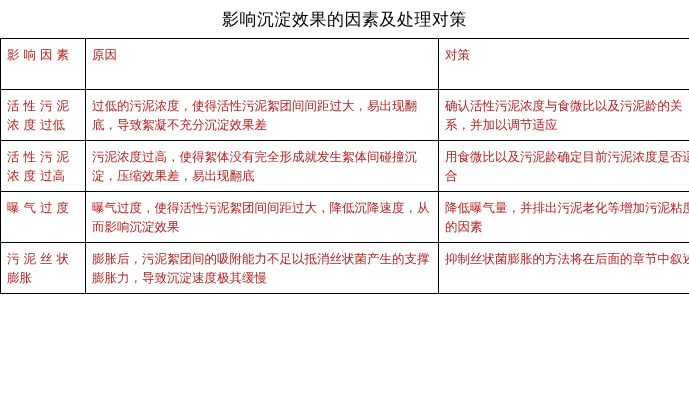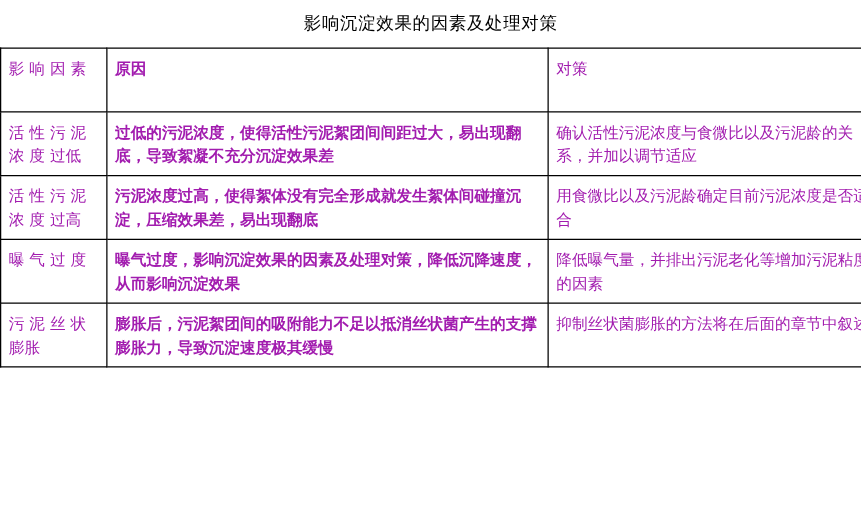--- a/index.html
+++ b/index.html
@@ -15,49 +15,48 @@
     overflow: hidden;
   }
   .page {
     position: relative;
     width: 689px;
     height: 419px;
     box-sizing: border-box;
   }
   .doc-title {
     text-align: center;
-    font-size: 14px;
+    font-size: 17px;
     line-height: 18px;
     padding-top: 10px;
     padding-bottom: 10px;
     color: #000;
     letter-spacing: 0.5px;
   }
   table.data-table {
     border-collapse: collapse;
     width: 676px;
     margin: 0 auto;
     table-layout: fixed;
   }
   table.data-table td {
     border: 1px solid #000000;
     vertical-align: top;
     padding: 6px 6px 6px 6px;
     font-size: 12.5px;
     line-height: 19px;
-    color: #a21caf;
+    color: #b91c1c;
     word-break: break-all;
   }
   td.col-a {
     width: 72px;
     letter-spacing: 0px;
   }
   td.col-b {
     width: 340px;
-    font-weight: bold;
   }
   td.col-c {
     width: 262px;
   }
   .head-row td {
     height: 38px;
     vertical-align: top;
   }
   .spaced {
     letter-spacing: 1px;
@@ -82,21 +81,21 @@
         <td class="col-b">过低的污泥浓度，使得活性污泥絮团间间距过大，易出现翻底，导致絮凝不充分沉淀效果差</td>
         <td class="col-c">确认活性污泥浓度与食微比以及污泥龄的关系，并加以调节适应</td>
       </tr>
       <tr>
         <td class="col-a spaced">活 性 污 泥 浓 度 过高</td>
         <td class="col-b">污泥浓度过高，使得絮体没有完全形成就发生絮体间碰撞沉淀，压缩效果差，易出现翻底</td>
         <td class="col-c">用食微比以及污泥龄确定目前污泥浓度是否适合</td>
       </tr>
       <tr>
         <td class="col-a spaced">曝 气 过 度</td>
-        <td class="col-b">曝气过度，影响沉淀效果的因素及处理对策，降低沉降速度，从而影响沉淀效果</td>
+        <td class="col-b">曝气过度，使得活性污泥絮团间间距过大，降低沉降速度，从而影响沉淀效果</td>
         <td class="col-c">降低曝气量，并排出污泥老化等增加污泥粘度的因素</td>
       </tr>
       <tr>
         <td class="col-a spaced">污 泥 丝 状膨胀</td>
         <td class="col-b">膨胀后，污泥絮团间的吸附能力不足以抵消丝状菌产生的支撑膨胀力，导致沉淀速度极其缓慢</td>
         <td class="col-c">抑制丝状菌膨胀的方法将在后面的章节中叙述</td>
       </tr>
     </tbody>
   </table>
 

